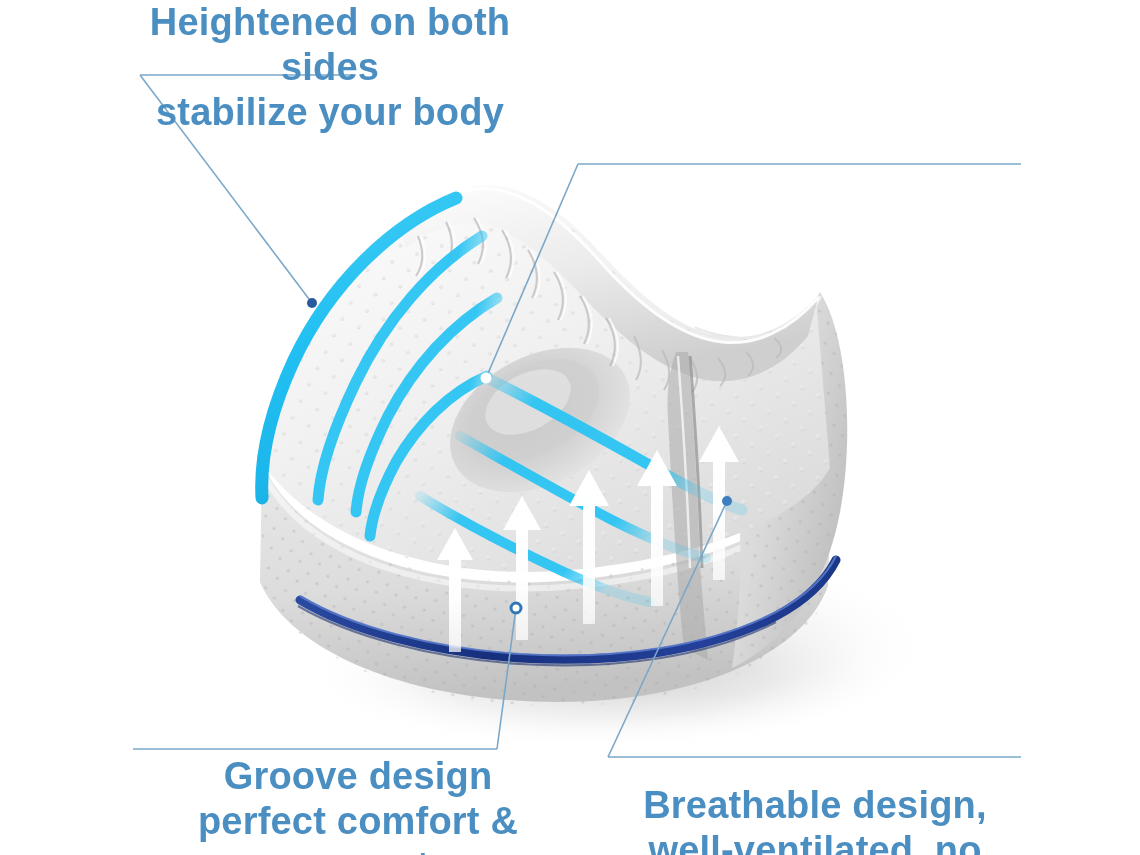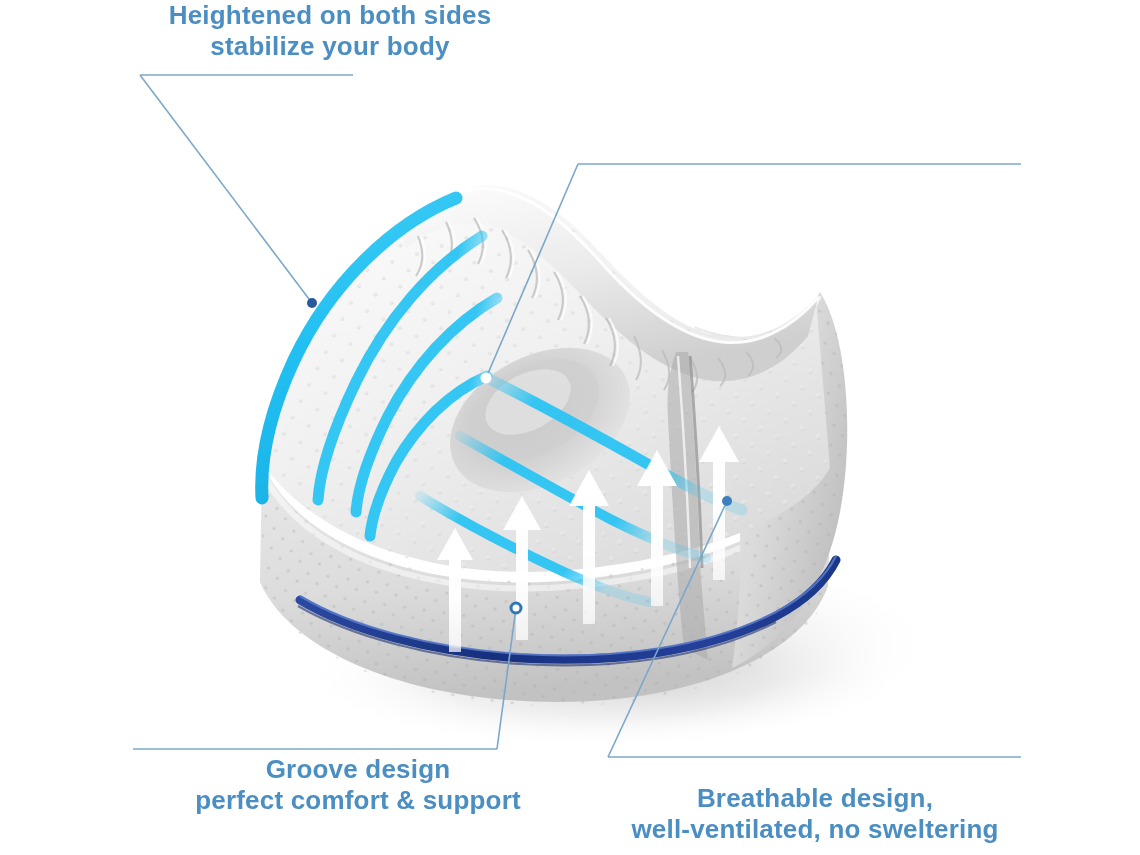--- a/index.html
+++ b/index.html
@@ -20,21 +20,21 @@
     width:1140px; height:855px;
   }
   .callout{
     position:absolute;
     color:#4a8ec2;
     font-weight:bold;
     text-align:center;
     line-height:1.18;
     letter-spacing:.2px;
     white-space:pre-line;
-    font-size:26px;
+    font-size:38px;
   }
   #callout-heightened{ left:130px; top:0px;   width:400px; }
   #callout-scientific{ left:552px; top:76px;  width:480px; }
   #callout-groove{     left:132px; top:754px; width:380px;margin-left:36px; }
   #callout-breathable{ left:600px; top:783px; width:430px; }
 </style>
 </head>
 <body>
 
 <div id="stage">

